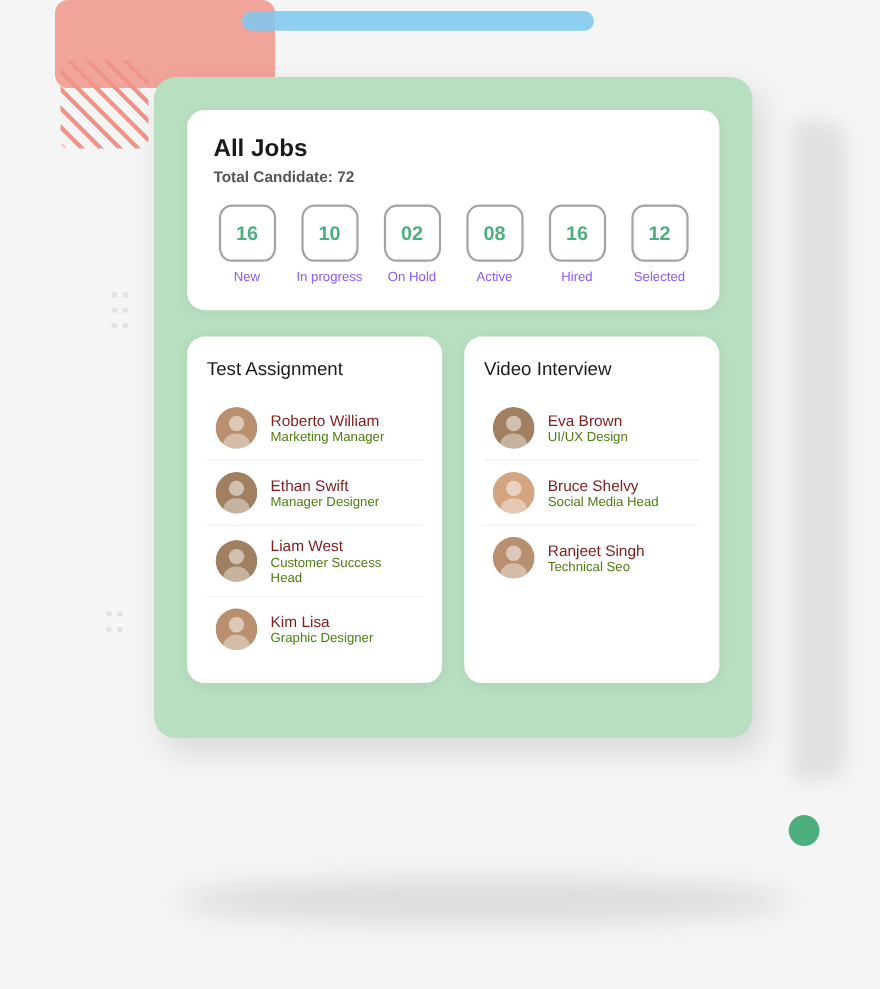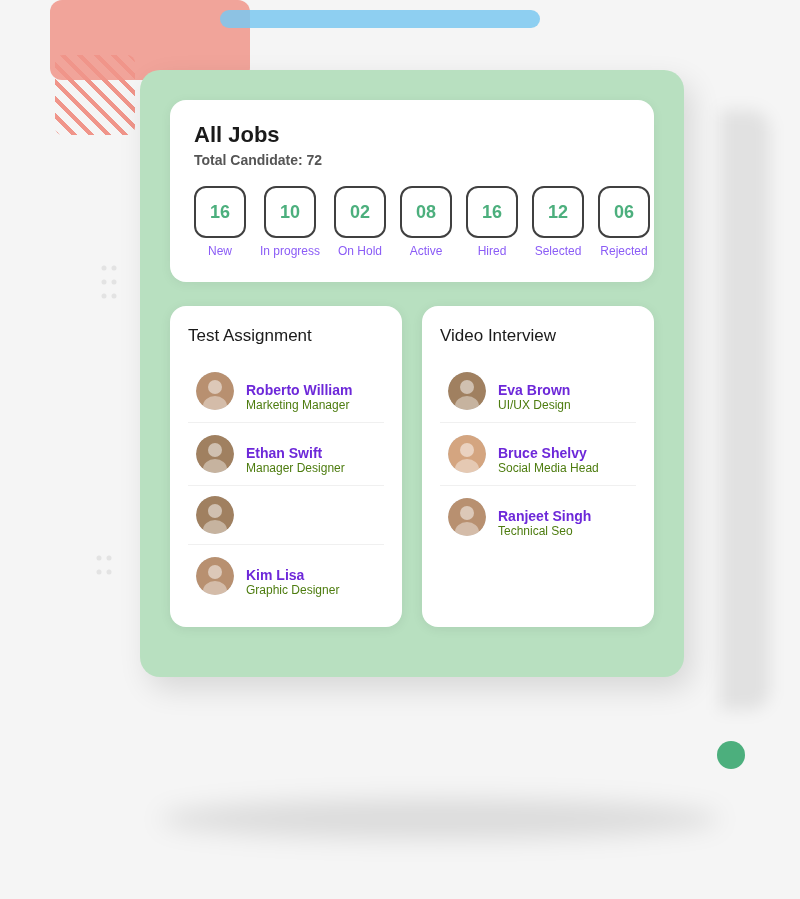--- a/index.html
+++ b/index.html
@@ -97,21 +97,21 @@
     .stat-item {
       display: flex;
       flex-direction: column;
       align-items: center;
       gap: 6px;
       flex: 1;
     }
     .stat-badge {
       width: 52px;
       height: 52px;
-      border: 2px solid #404040;
+      border: 2px solid #a3a3a3;
       border-radius: 12px;
       display: flex;
       align-items: center;
       justify-content: center;
       font-size: 18px;
       font-weight: 700;
       color: #4caf7d;
       background: #fff;
     }
     .stat-label {
@@ -170,23 +170,22 @@
     .avatar svg {
       width: 38px;
       height: 38px;
     }
     .candidate-info {
       display: flex;
       flex-direction: column;
     }
     .candidate-name {
       font-size: 14px;
-      font-weight: 700;
-      color: #6d28d9;
-      margin-top: 12px;
+      font-weight: 400;
+      color: #7f1d1d;
     }
     .candidate-role {
       font-size: 12px;
       color: #4d7c0f;
     }
 
     
     .shadow-deco-right {
       position: absolute;
       top: 110px;
@@ -296,24 +295,20 @@
           <div class="stat-label">Active</div>
         </div>
         <div class="stat-item">
           <div class="stat-badge">16</div>
           <div class="stat-label">Hired</div>
         </div>
         <div class="stat-item">
           <div class="stat-badge">12</div>
           <div class="stat-label">Selected</div>
         </div>
-        <div class="stat-item">
-          <div class="stat-badge">06</div>
-          <div class="stat-label">Rejected</div>
-        </div>
       </div>
   </div>
 
   <div class="bottom-row">
 
     <div class="panel-card">
       <div class="panel-title">Test Assignment</div>
       <div id="test-assignment-list">
 
       <div class="candidate-item">
@@ -343,20 +338,24 @@
             </div>
           </div>
           <div class="candidate-item">
             <div class="avatar">
               <svg viewBox="0 0 38 38" xmlns="http://www.w3.org/2000/svg">
     <circle cx="19" cy="19" r="19" fill="#a08060"></circle>
     <circle cx="19" cy="15" r="7" fill="rgba(255,255,255,0.5)"></circle>
     <ellipse cx="19" cy="34" rx="12" ry="10" fill="rgba(255,255,255,0.4)"></ellipse>
   </svg>
             </div>
+            <div class="candidate-info">
+              <span class="candidate-name">Liam West</span>
+              <span class="candidate-role">Customer Success Head</span>
+            </div>
           </div>
           <div class="candidate-item">
             <div class="avatar">
               <svg viewBox="0 0 38 38" xmlns="http://www.w3.org/2000/svg">
     <circle cx="19" cy="19" r="19" fill="#b89070"></circle>
     <circle cx="19" cy="15" r="7" fill="rgba(255,255,255,0.5)"></circle>
     <ellipse cx="19" cy="34" rx="12" ry="10" fill="rgba(255,255,255,0.4)"></ellipse>
   </svg>
             </div>
             <div class="candidate-info">

